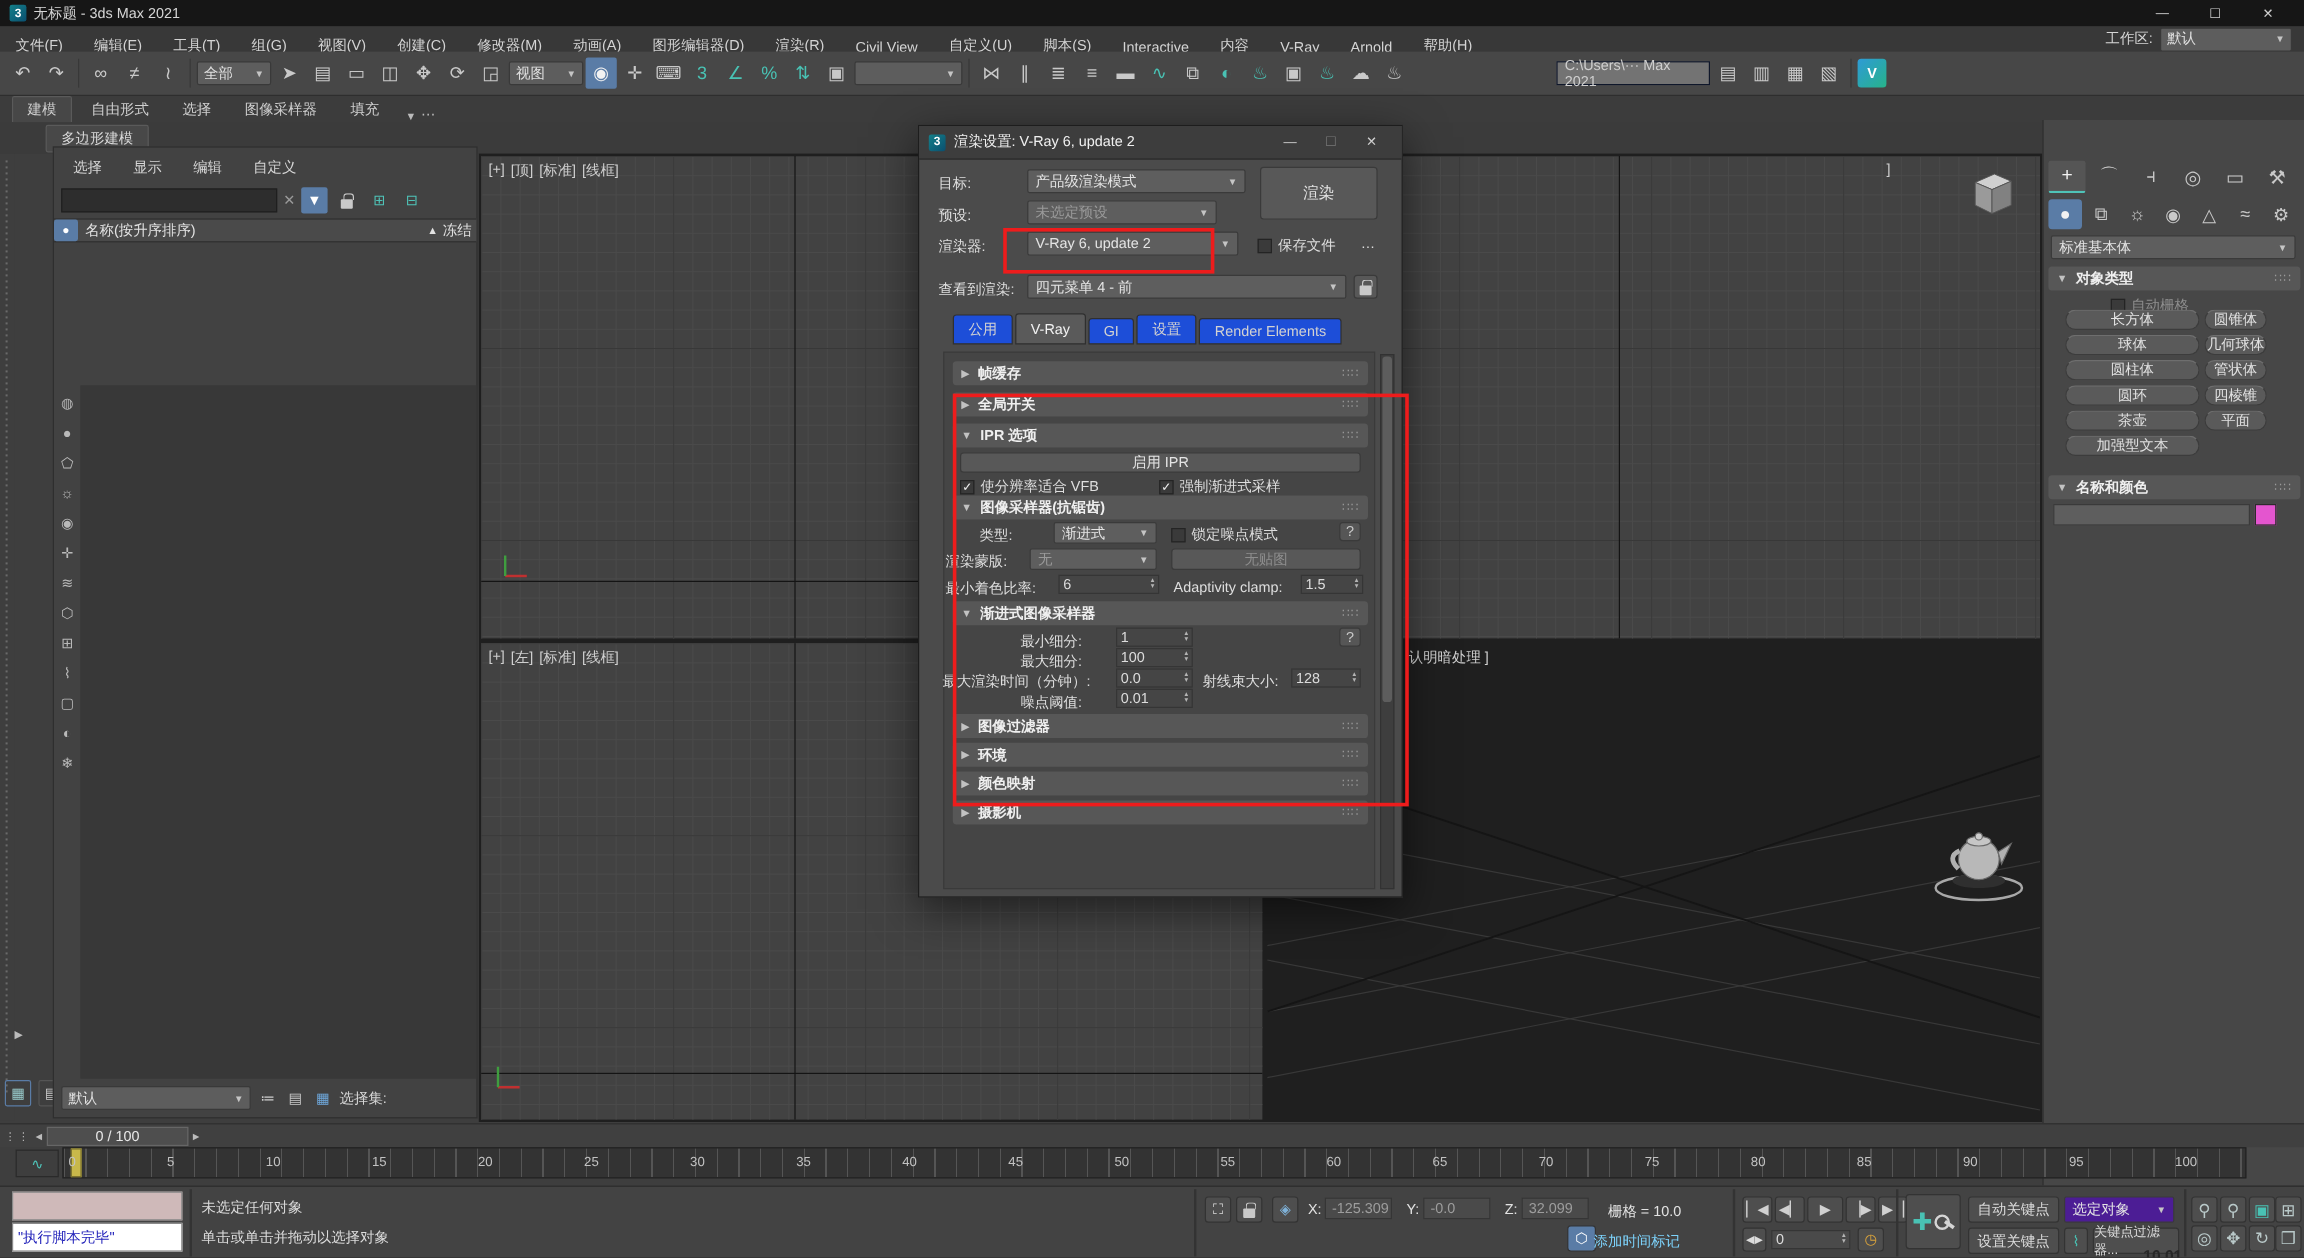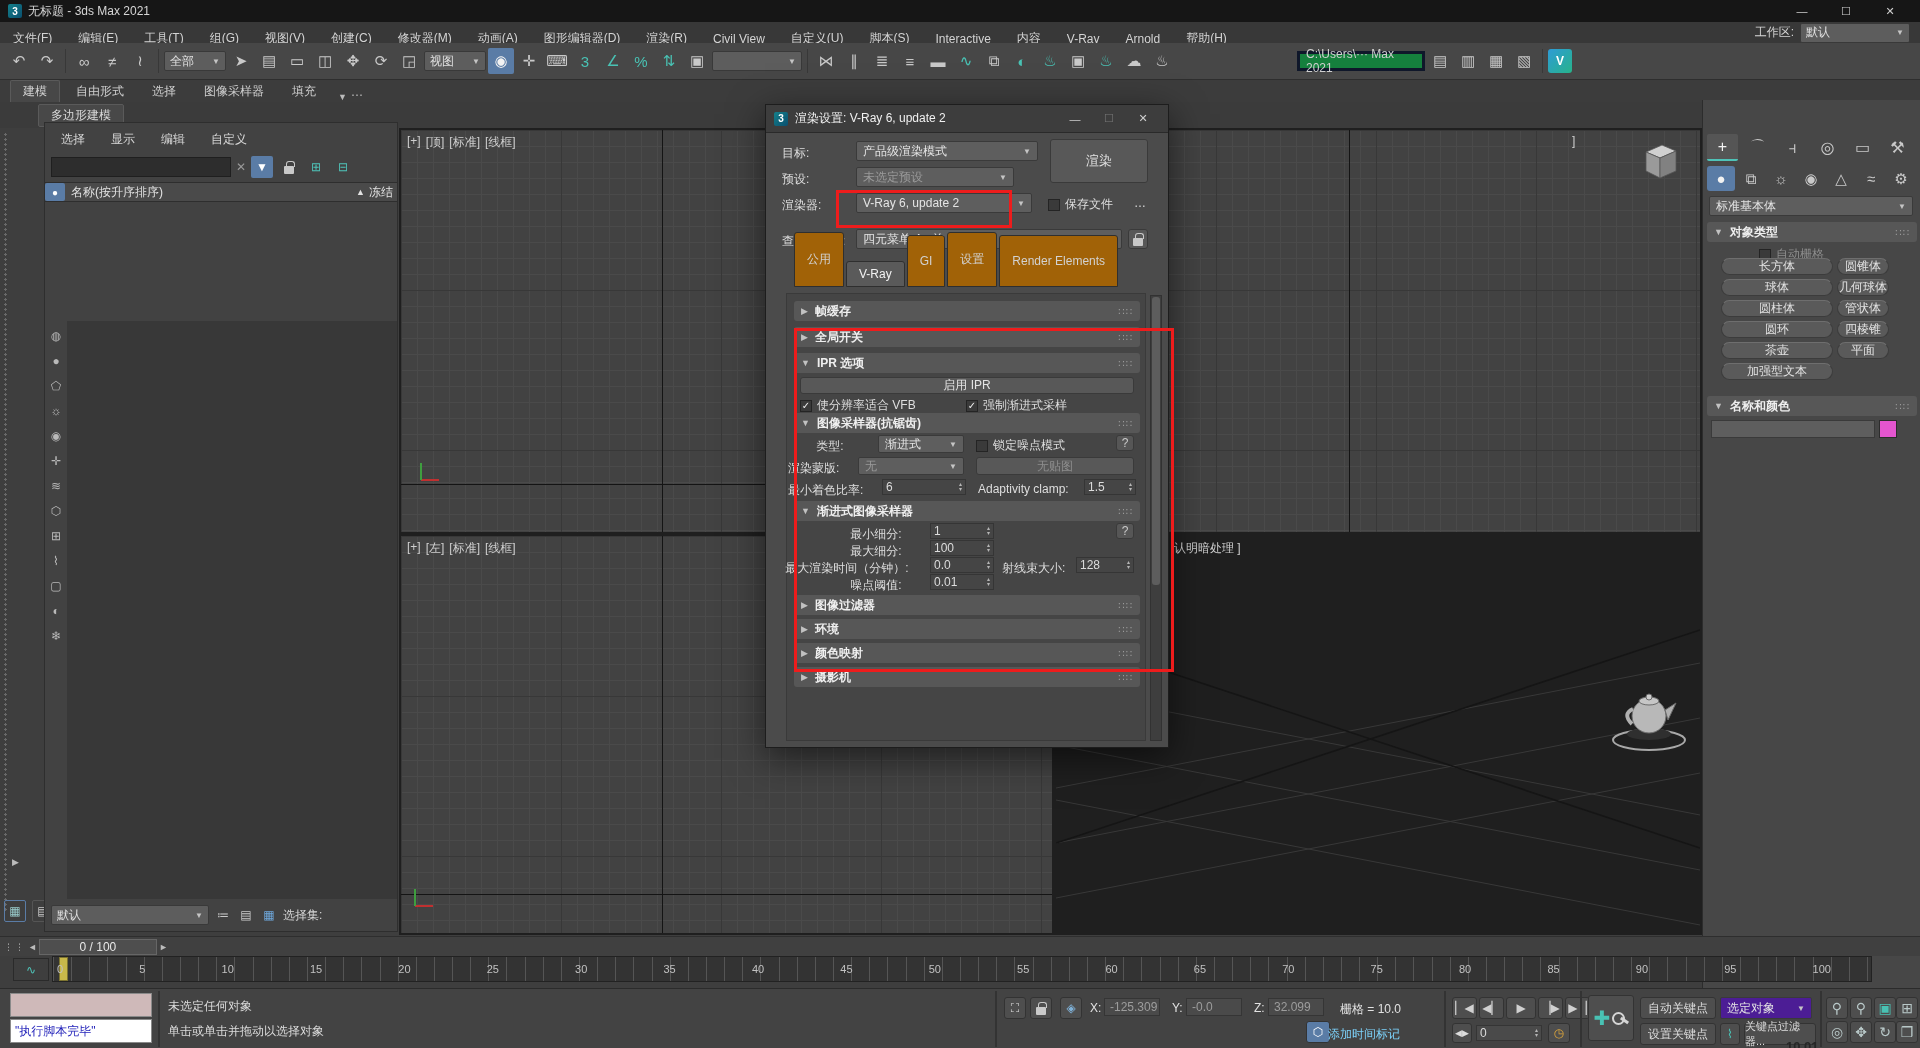--- a/index.html
+++ b/index.html
@@ -17,21 +17,21 @@
   #menubar .mi{padding:0 13px;height:21px;display:flex;align-items:center;color:#d4d4d4;white-space:nowrap}
   #workspace{margin-left:auto;display:flex;align-items:center;gap:6px;padding-right:10px}
   
   #toolbar{left:0;top:43px;width:1920px;height:37px;background:#474747;display:flex;align-items:center;padding:0 6px;gap:2px;border-bottom:1px solid #2e2e2e}
   .ic{width:26px;height:26px;display:flex;align-items:center;justify-content:center;color:#c9c9c9;font-size:15px;border-radius:2px;flex:none}
   .ic.active{background:#5a7ca6;color:#f2f2f2}
   .ic.teal{color:#49c2b4}
   .sep{width:1px;height:24px;background:#383838;margin:0 3px;flex:none}
   .dd{background:#5d5d5d;border:1px solid #393939;border-radius:2px;display:flex;align-items:center;padding:0 5px;height:20px;color:#e0e0e0;gap:4px}
   .dd .car{margin-left:auto;font-size:8px;color:#c5c5c5}
-  .pathfield{background:#15803d;border:3px solid #0f172a;height:20px;display:flex;align-items:center;padding:0 6px;color:#cfcfcf}
+  .pathfield{background:#737373;border:1px solid #0f172a;height:20px;display:flex;align-items:center;padding:0 6px;color:#cfcfcf}
   .vraylogo{width:24px;height:24px;border-radius:3px;background:linear-gradient(135deg,#2e9bd6,#27b38a);color:#fff;font-weight:bold;display:flex;align-items:center;justify-content:center}
   
   #ribbon{left:0;top:80px;width:1920px;height:22px;background:#3c3c3c;display:flex;align-items:flex-end;padding:0 10px;gap:4px}
   .rtab{padding:2px 12px;color:#cfcfcf}
   .rtab.active{background:#474747;border:1px solid #5a5a5a;border-bottom:none;border-radius:2px 2px 0 0}
   #ribbon2{left:0;top:102px;width:1920px;height:26px;background:#3b3b3b;display:flex;align-items:center;padding:0 0 0 38px}
   .subtab{background:#484848;border:1px solid #5a5a5a;border-radius:2px;padding:2px 12px;color:#d8d8d8}
   
   #dock{left:0;top:128px;width:12px;height:806px;background:#3e3e3e}
   .dots{position:absolute;left:3px;top:4px;width:6px;height:780px;background-image:radial-gradient(#6a6a6a 1px,transparent 1.2px);background-size:5px 5px}
@@ -56,21 +56,21 @@
   
   #dialog{left:765px;top:104px;width:404px;height:644px;background:#4b4b4b;border:1px solid #1d1d1d;box-shadow:0 10px 34px rgba(0,0,0,.55);z-index:10}
   #dlg-title{position:absolute;left:0;top:0;width:100%;height:28px;background:#3d3d3d;display:flex;align-items:center;gap:7px;padding:0 8px;border-bottom:1px solid #2a2a2a;color:#f0f0f0}
   #dlg-title .wbtn{width:34px;height:28px}
   .dl{position:absolute;color:#dedede;white-space:nowrap}
   .ddd{position:absolute;background:#5e5e5e;border:1px solid #3a3a3a;border-radius:2px;display:flex;align-items:center;padding:0 6px;color:#e4e4e4}
   .ddd .car{margin-left:auto;font-size:8px;color:#c5c5c5}
   .dbtn{position:absolute;background:#585858;border:1px solid #3a3a3a;border-radius:3px;display:flex;align-items:center;justify-content:center;color:#e4e4e4}
   .dbtn.dis{color:#8e8e8e}
   #dlg-tabs{position:absolute;left:28px;top:156px;display:flex;align-items:flex-end;height:26px}
-  .dtab{padding:18px 12px;background:#a16207;border:1px solid #2f2f2f;color:#d2d2d2;border-radius:3px 3px 0 0;margin-right:2px}
+  .dtab{padding:3px 12px;background:#1d4ed8;border:1px solid #2f2f2f;color:#d2d2d2;border-radius:3px 3px 0 0;margin-right:2px}
   .dtab.active{background:#5a5a5a;padding:5px 12px;color:#f2f2f2}
   #dlg-list{position:absolute;left:20px;top:188px;width:360px;height:448px;background:#454545;border:1px solid #3a3a3a}
   .roll{position:absolute;left:28px;width:346px;height:20px;background:#575757;border-radius:3px;display:flex;align-items:center;gap:7px;padding:0 7px;font-weight:bold;color:#efefef}
   .roll .arr{font-size:9px;color:#c2c2c2;font-weight:normal}
   .roll .grip{margin-left:auto;color:#9a9a9a;font-weight:normal;font-size:10px;letter-spacing:1px}
   .chk{width:12px;height:12px;background:#3a3a3a;border:1px solid #242424;display:inline-flex;align-items:center;justify-content:center;font-size:10px;color:#efefef;flex:none}
   .chkrow{position:absolute;display:flex;align-items:center;gap:5px;color:#dedede;white-space:nowrap}
   .spin{position:absolute;background:#454545;border:1px solid #353535;display:flex;align-items:center;height:16px;padding:0 3px;color:#dcdcdc}
   .spin .ar{margin-left:auto;display:flex;flex-direction:column;font-size:6px;line-height:5px;color:#b5b5b5}
   .rlabel{position:absolute;text-align:center;color:#dedede;white-space:nowrap}

